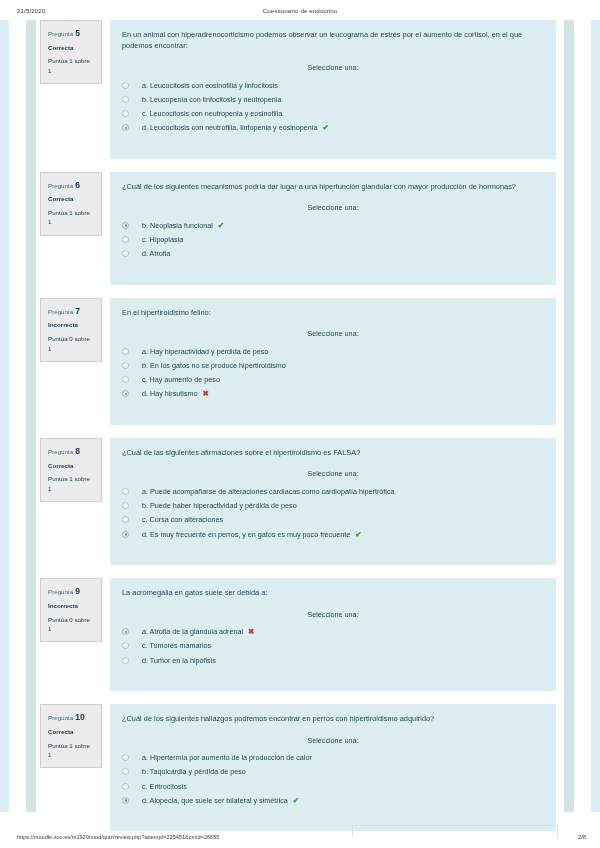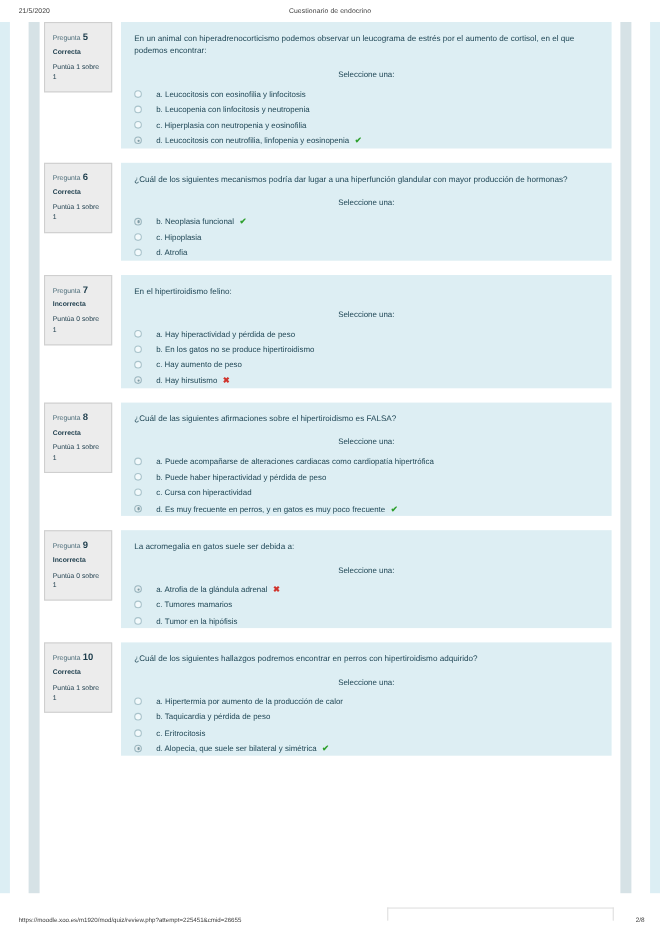--- a/index.html
+++ b/index.html
@@ -79,21 +79,21 @@
     margin-bottom: 5px; line-height: 1.25;
   }
   .qinfo .qgrade {
     font-size: 6.2px; color: #1b3b4a; line-height: 1.5;
   }
 
   .qpanel {
     flex: 1 1 auto;
     background: #ddeef3;
     margin-left: 8px;
-    padding: 9px 12px 0 12px;
+    padding: 9px 12px 24px 12px;
     min-height: 58px;
   }
   .qtext {
     font-size: 7.4px; color: #1f4655; line-height: 1.55;
     margin: 0 0 11px 0;
   }
   .qprompt {
     font-size: 7.2px; color: #1f4655; margin: 0 0 6px 0; text-align: center;
   }
   .answers { margin: 0; padding: 0; list-style: none; }
@@ -156,21 +156,21 @@
               <li class="answer">
                 <span class="radio"></span>
                 <span class="answer-label">a. Leucocitosis con eosinofilia y linfocitosis</span>
               </li>
               <li class="answer">
                 <span class="radio"></span>
                 <span class="answer-label">b. Leucopenia con linfocitosis y neutropenia</span>
               </li>
               <li class="answer">
                 <span class="radio"></span>
-                <span class="answer-label">c. Hiperplasia con neutropenia y eosinofilia</span>
+                <span class="answer-label">c. Leucocitosis con neutropenia y eosinofilia</span>
               </li>
               <li class="answer">
                 <span class="radio checked"></span>
                 <span class="answer-label">d. Leucocitosis con neutrofilia, linfopenia y eosinopenia</span>
                 <span class="mark correct">✔</span>
               </li>
             </ul>
           </div>
         </div>
         <div class="qblock">
@@ -242,21 +242,21 @@
               <li class="answer">
                 <span class="radio"></span>
                 <span class="answer-label">a. Puede acompañarse de alteraciones cardiacas como cardiopatía hipertrófica</span>
               </li>
               <li class="answer">
                 <span class="radio"></span>
                 <span class="answer-label">b. Puede haber hiperactividad y pérdida de peso</span>
               </li>
               <li class="answer">
                 <span class="radio"></span>
-                <span class="answer-label">c. Cursa con hiperactividad</span>
+                <span class="answer-label">c. Cursa con alteraciones</span>
               </li>
               <li class="answer">
                 <span class="radio checked"></span>
                 <span class="answer-label">d. Es muy frecuente en perros, y en gatos es muy poco frecuente</span>
                 <span class="mark correct">✔</span>
               </li>
             </ul>
           </div>
         </div>
         <div class="qblock">

